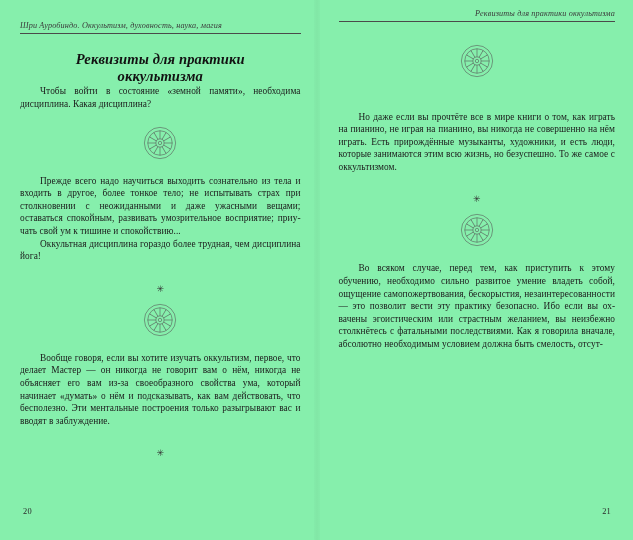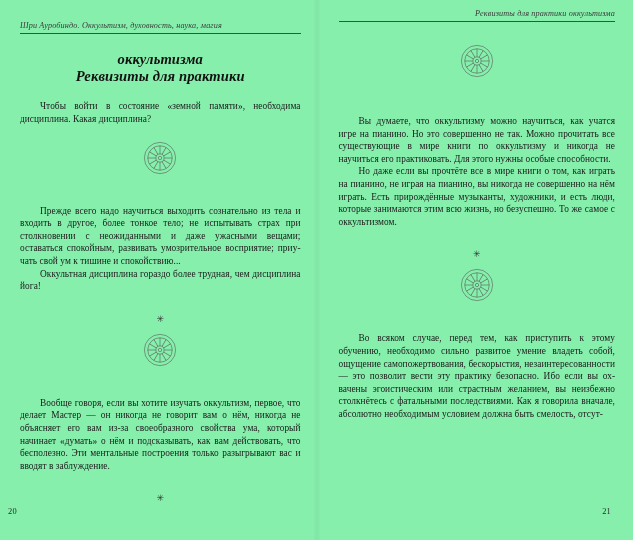--- a/index.html
+++ b/index.html
@@ -65,21 +65,21 @@
     font-style: italic;
     font-size: 14.6px;
     line-height: 1.18;
     text-align: center;
     letter-spacing: 0.1px;
     color: #121212;
   }
   .chapter-title .ttl-line { display: block; }
 
   
-  .body-block { margin-top: 15px; }
+  .body-block { margin-top: 0; }
   p.para {
     margin: 0;
     text-indent: 20px;
     text-align: justify;
     font-size: 9.35px;
     line-height: 12.6px;
     letter-spacing: 0.05px;
     color: #1b1b1b;
     hyphens: manual;
   }
@@ -102,39 +102,39 @@
   }
 
   
   .folio {
     position: absolute;
     bottom: 24px;
     font-size: 8.4px;
     color: #2a2a2a;
     letter-spacing: 0.2px;
   }
-  .folio-left  { left: 8px;  text-align: left; }
+  .folio-left  { left: 23px;  text-align: left; }
   .folio-right { right: 22px; }
 
   .spacer-sm { height: 9px; }
   .spacer-md { height: 15px; }
   .spacer-lg { height: 22px; }
 </style>
 </head>
 <body>
 
 <div class="spread">
 
   <div class="page page-left">
 
     <div class="running-head rh-left">Шри Ауробиндо. Оккультизм, духовность, наука, магия</div>
 
     <h1 class="chapter-title">
+      <span class="ttl-line">Реквизиты для практики</span>
       <span class="ttl-line">оккультизма</span>
-      <span class="ttl-line">Реквизиты для практики</span>
     </h1>
 
     <div class="body-block">
       <p class="para">Чтобы войти в состояние «земной памяти», не­обходима дисциплина. Какая дисциплина?</p>
     </div>
 
     <div class="spacer-md"></div>
 
     <div class="ornament-wrap">
       <svg width="34" height="34" viewBox="0 0 100 100" aria-hidden="true">
@@ -239,21 +239,20 @@
             <line x1="50" y1="14" x2="50" y2="38" transform="rotate(300 50 50)"></line>
             <line x1="50" y1="14" x2="50" y2="38" transform="rotate(330 50 50)"></line>
           </g>
         </g>
       </svg>
     </div>
 
     <div class="spacer-lg"></div>
 
     <div class="body-block">
-      <p class="para">Вы думаете, что оккультизму можно научиться, как учатся игре на пианино. Но это совершенно не так. Можно прочитать все существующие в мире книги по оккультизму и никогда не научиться его практиковать. Для этого нужны особые способности.</p>
       <p class="para gap">Но даже если вы прочтёте все в мире книги о том, как играть на пианино, не играя на пианино, вы ни­когда не совершенно на нём играть. Есть прирождён­ные музыканты, художники, и есть люди, которые занимаются этим всю жизнь, но безуспешно. То же самое с оккультизмом.</p>
     </div>
 
     <div class="spacer-lg"></div>
 
     <div class="asterisk-sep">✳</div>
 
     <div class="spacer-sm"></div>
 
     <div class="ornament-wrap">

